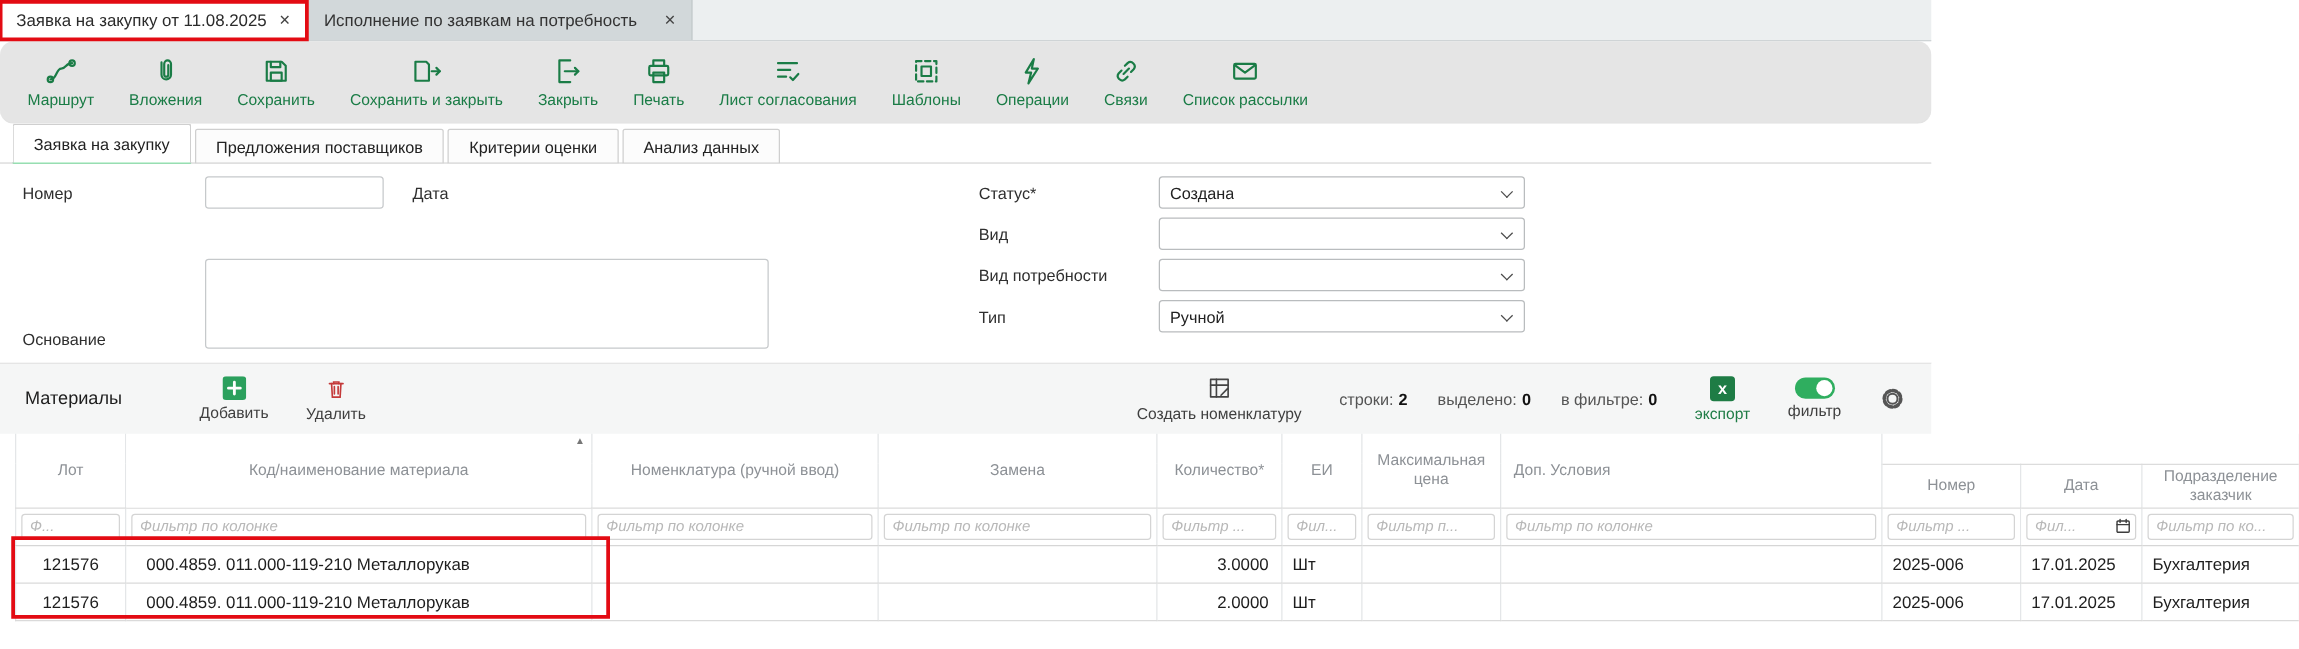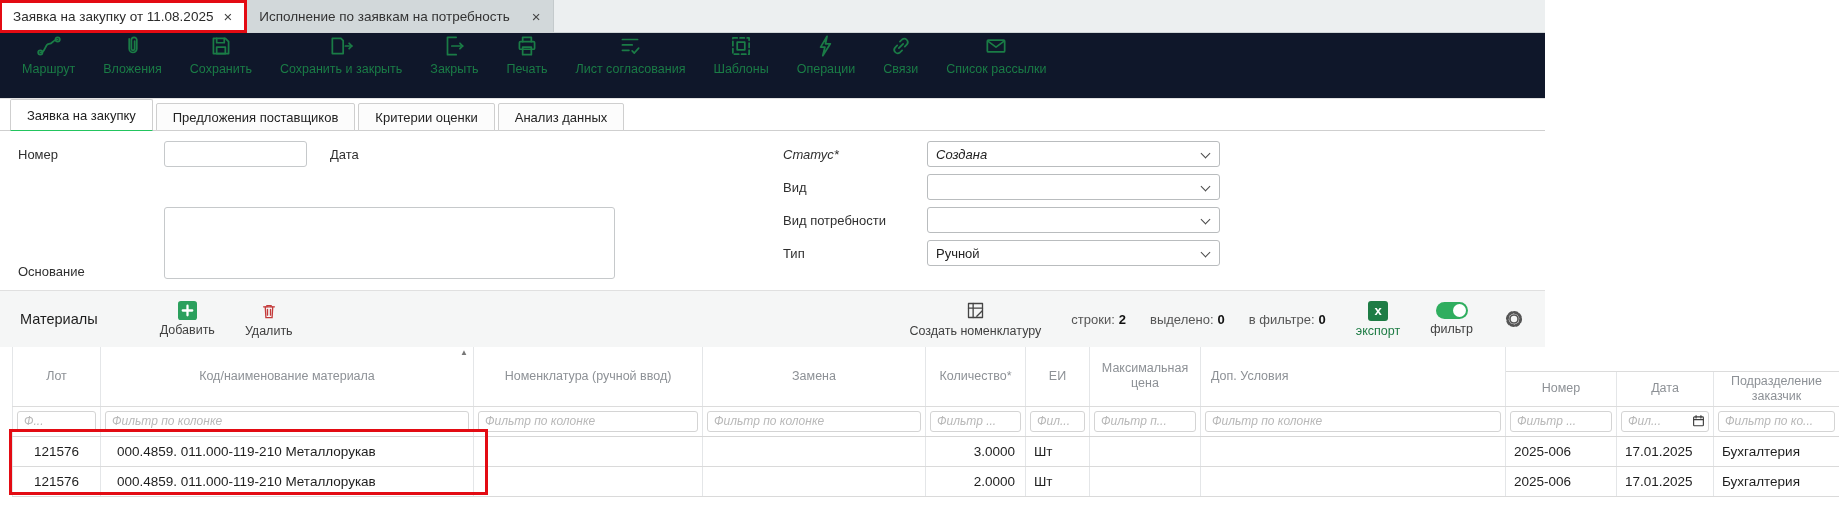--- a/index.html
+++ b/index.html
@@ -11,22 +11,22 @@
   .win-tabs { height:33px; background:#eceff0; border-bottom:1px solid #cfd4d6; display:flex; }
   .win-tab { position:relative; display:flex; align-items:center; gap:10px; padding:0 13px;
              font-size:13.5px; color:#2b2b2b; border-right:1px solid #c4cacc; cursor:pointer; white-space:nowrap; }
   .win-tab.active { background:#fff; }
   .win-tab.inactive { background:#d2d8da; color:#333;gap:22px; }
   .tab-close { font-size:15px; color:#444; line-height:1; cursor:pointer; }
   .ann-tab { position:absolute; left:-1px; top:0px; right:-2px; bottom:-1px;
              border:3px solid #e30b13; pointer-events:none; z-index:20; }
 
   
-  .toolbar { height:66px; border-bottom:1px solid #e2e2e2; display:flex; align-items:flex-start;
-             padding-left:8px; position:relative; background:#0f172a; }
+  .toolbar { height:66px; border-bottom:1px solid #e2e2e2; display:flex; align-items:center;
+             padding-left:8px; position:relative; background:#e5e5e5;border-radius:11px; }
   .tb-item { display:flex; flex-direction:column; align-items:center; justify-content:center;
              gap:3px; padding:0 14px; cursor:pointer; }
   .tb-item svg { width:26px; height:26px; }
   .tbi { stroke:#1a7c46; fill:none; stroke-width:1.6; stroke-linecap:round; stroke-linejoin:round; }
   .tb-label { font-size:12.5px; color:#1a7c46; white-space:nowrap; }
   .tb-right { position:absolute; right:12px; top:0; height:100%; display:flex; align-items:center; }
 
   
   .form-tabs { height:32px; border-bottom:1px solid #cfcfcf; display:flex; align-items:flex-end;
                padding-left:10px; background:#fff; }
@@ -34,21 +34,21 @@
               padding:0 16px; border:1px solid #cfcfcf; background:#fcfcfc; margin-right:3px;
               font-size:13px; color:#222; border-radius:2px 2px 0 0; cursor:pointer; white-space:nowrap; }
   .form-tab.active { height:32px; background:#fff; border-bottom:1px solid #22c55e; }
 
   
   .form-area { position:relative; height:159px; background:#fff; }
   .form-row { position:absolute; display:flex; align-items:center; }
   #row-number   { top:10px;  left:18px; }
   #row-manager  { top:43px;  left:18px; }
   #row-basis    { top:76px;  left:18px; align-items:flex-end; }
-  #row-status   { top:10px;  left:783px;font-style:italic; }
+  #row-status   { top:10px;  left:783px; }
   #row-kind     { top:43px;  left:783px; }
   #row-needkind { top:76px;  left:783px; }
   #row-type     { top:109px; left:783px; }
   .f-label { font-size:13px; color:#2f2f2f; }
   .lbl-main  { width:146px; }
   .lbl-date  { width:168px; padding-left:23px; }
   .lbl-right { width:144px; }
   .lbl-top   { padding-top:5px; }
   .text-input { height:26px; border:1px solid #c6c9cb; border-radius:3px; font-size:13px;
                 padding:0 8px; color:#222; font-family:inherit; background:#fff; }

